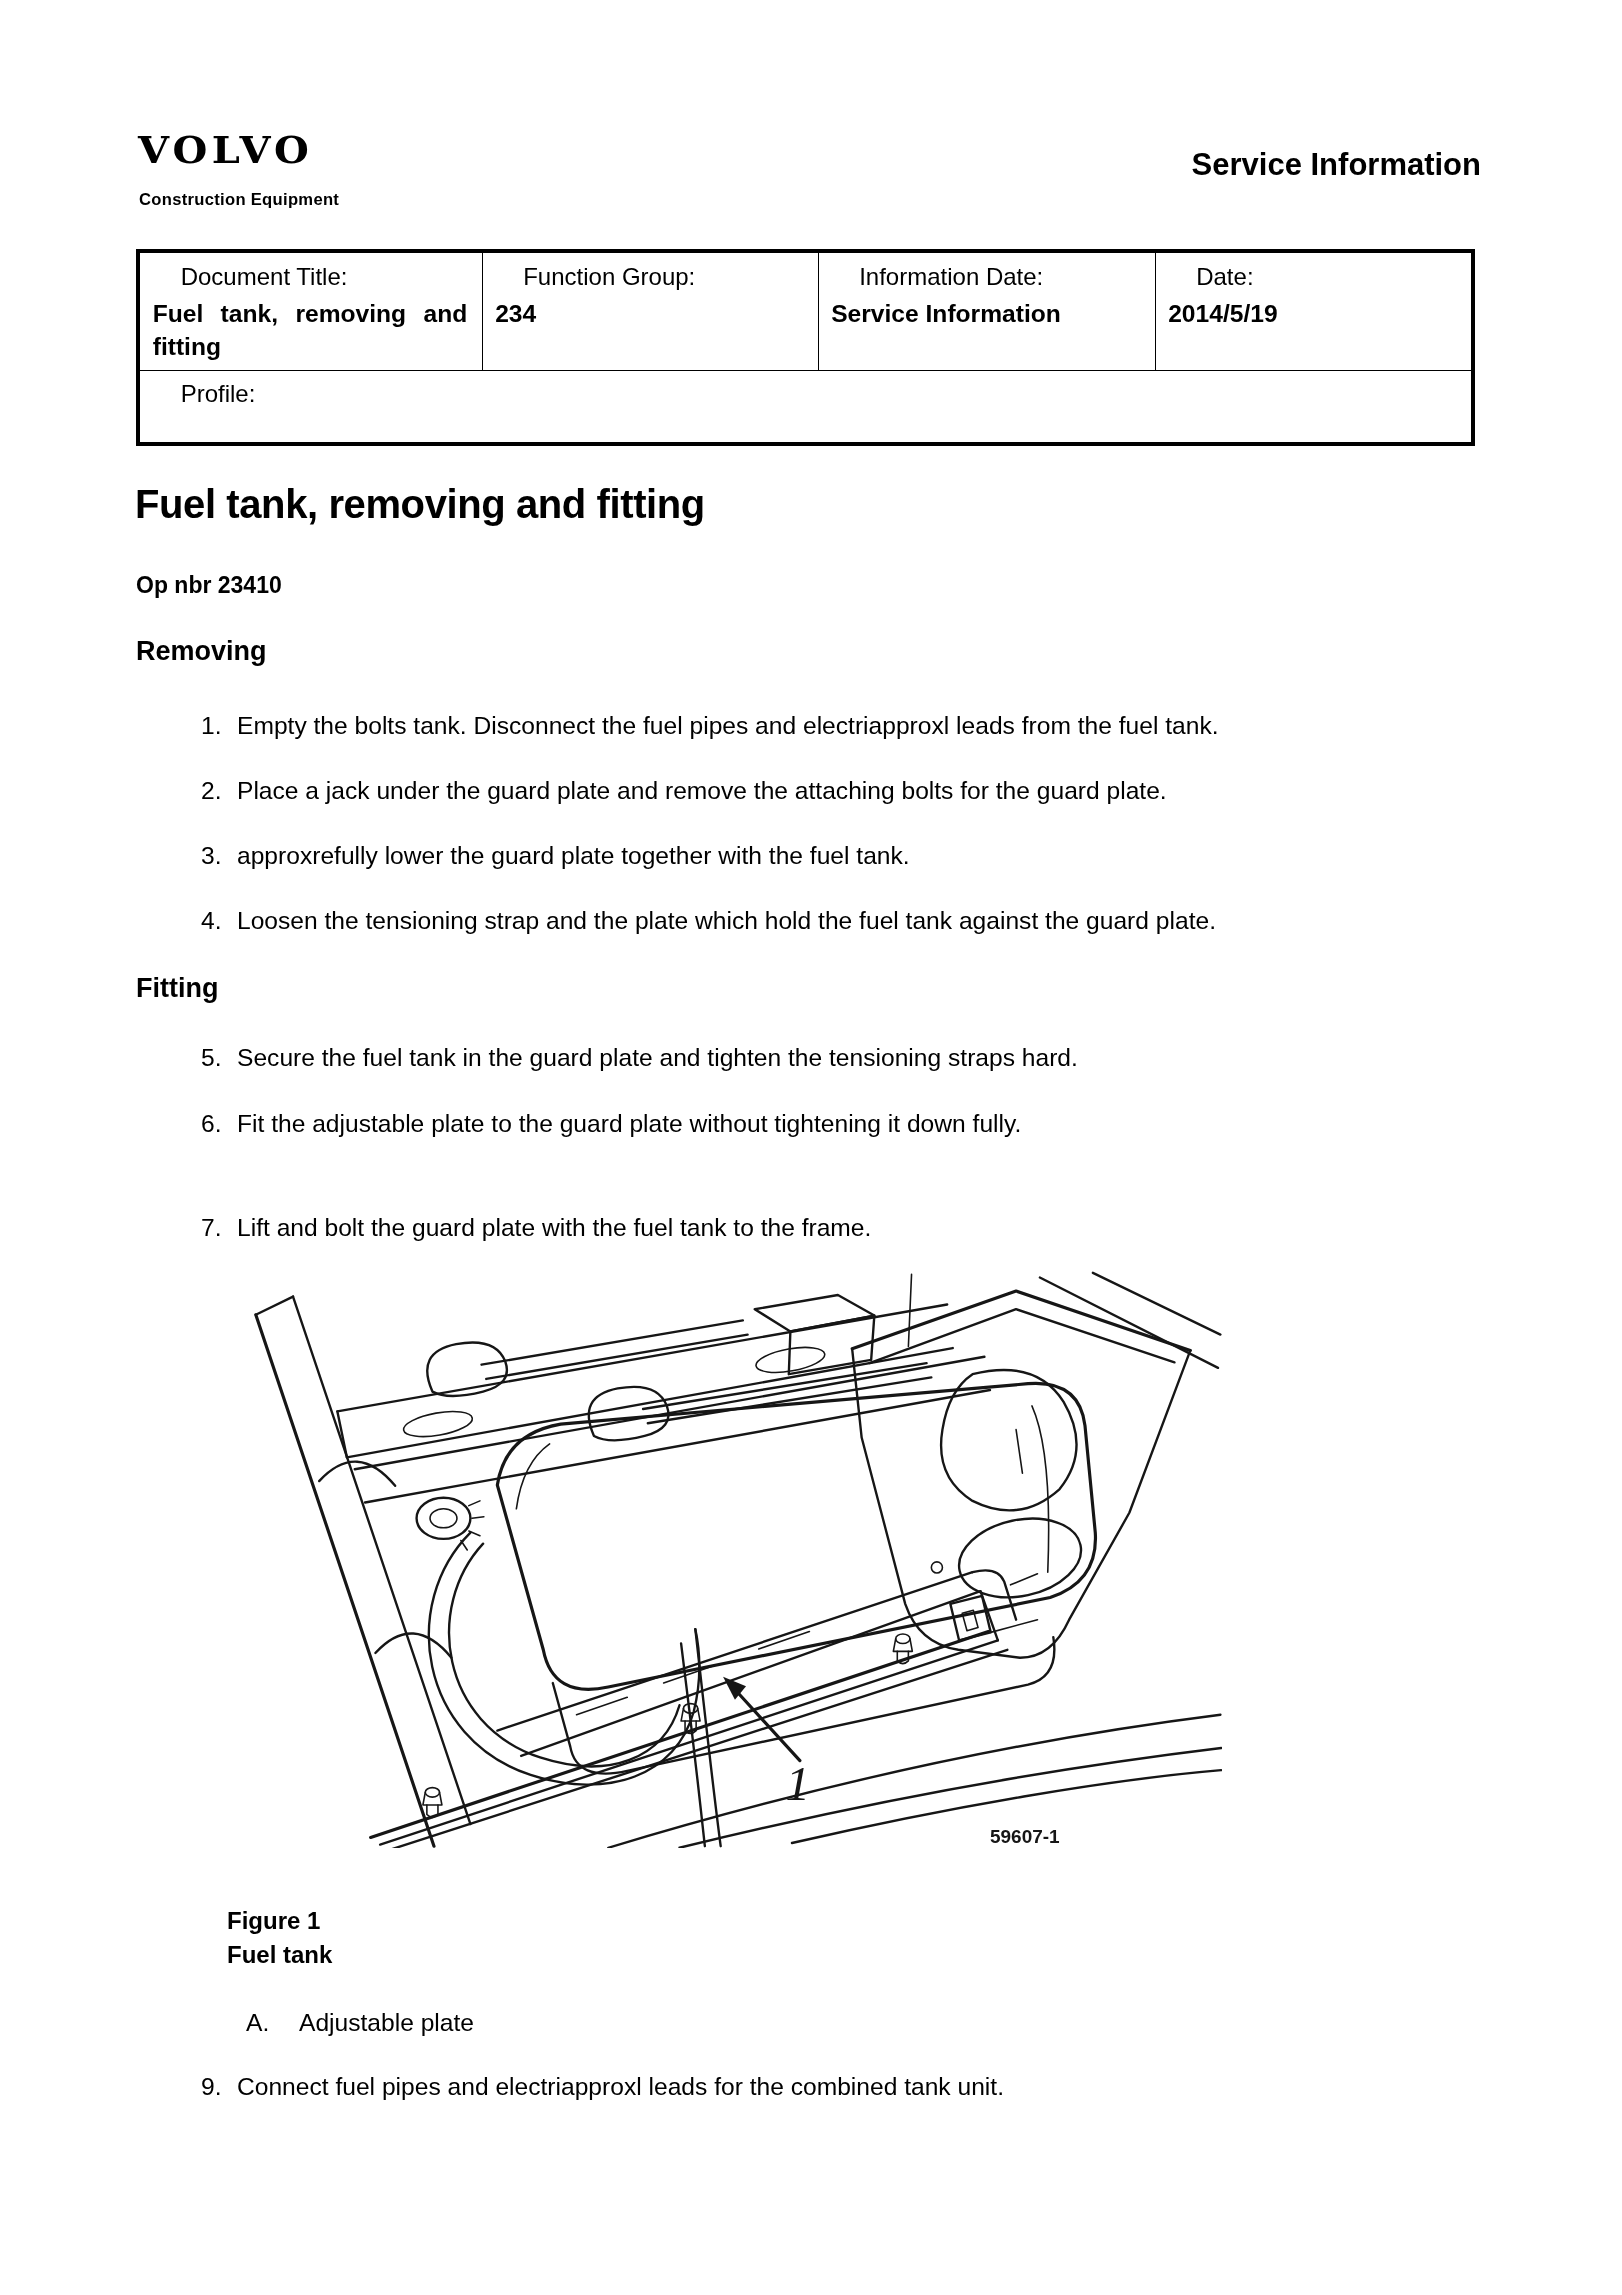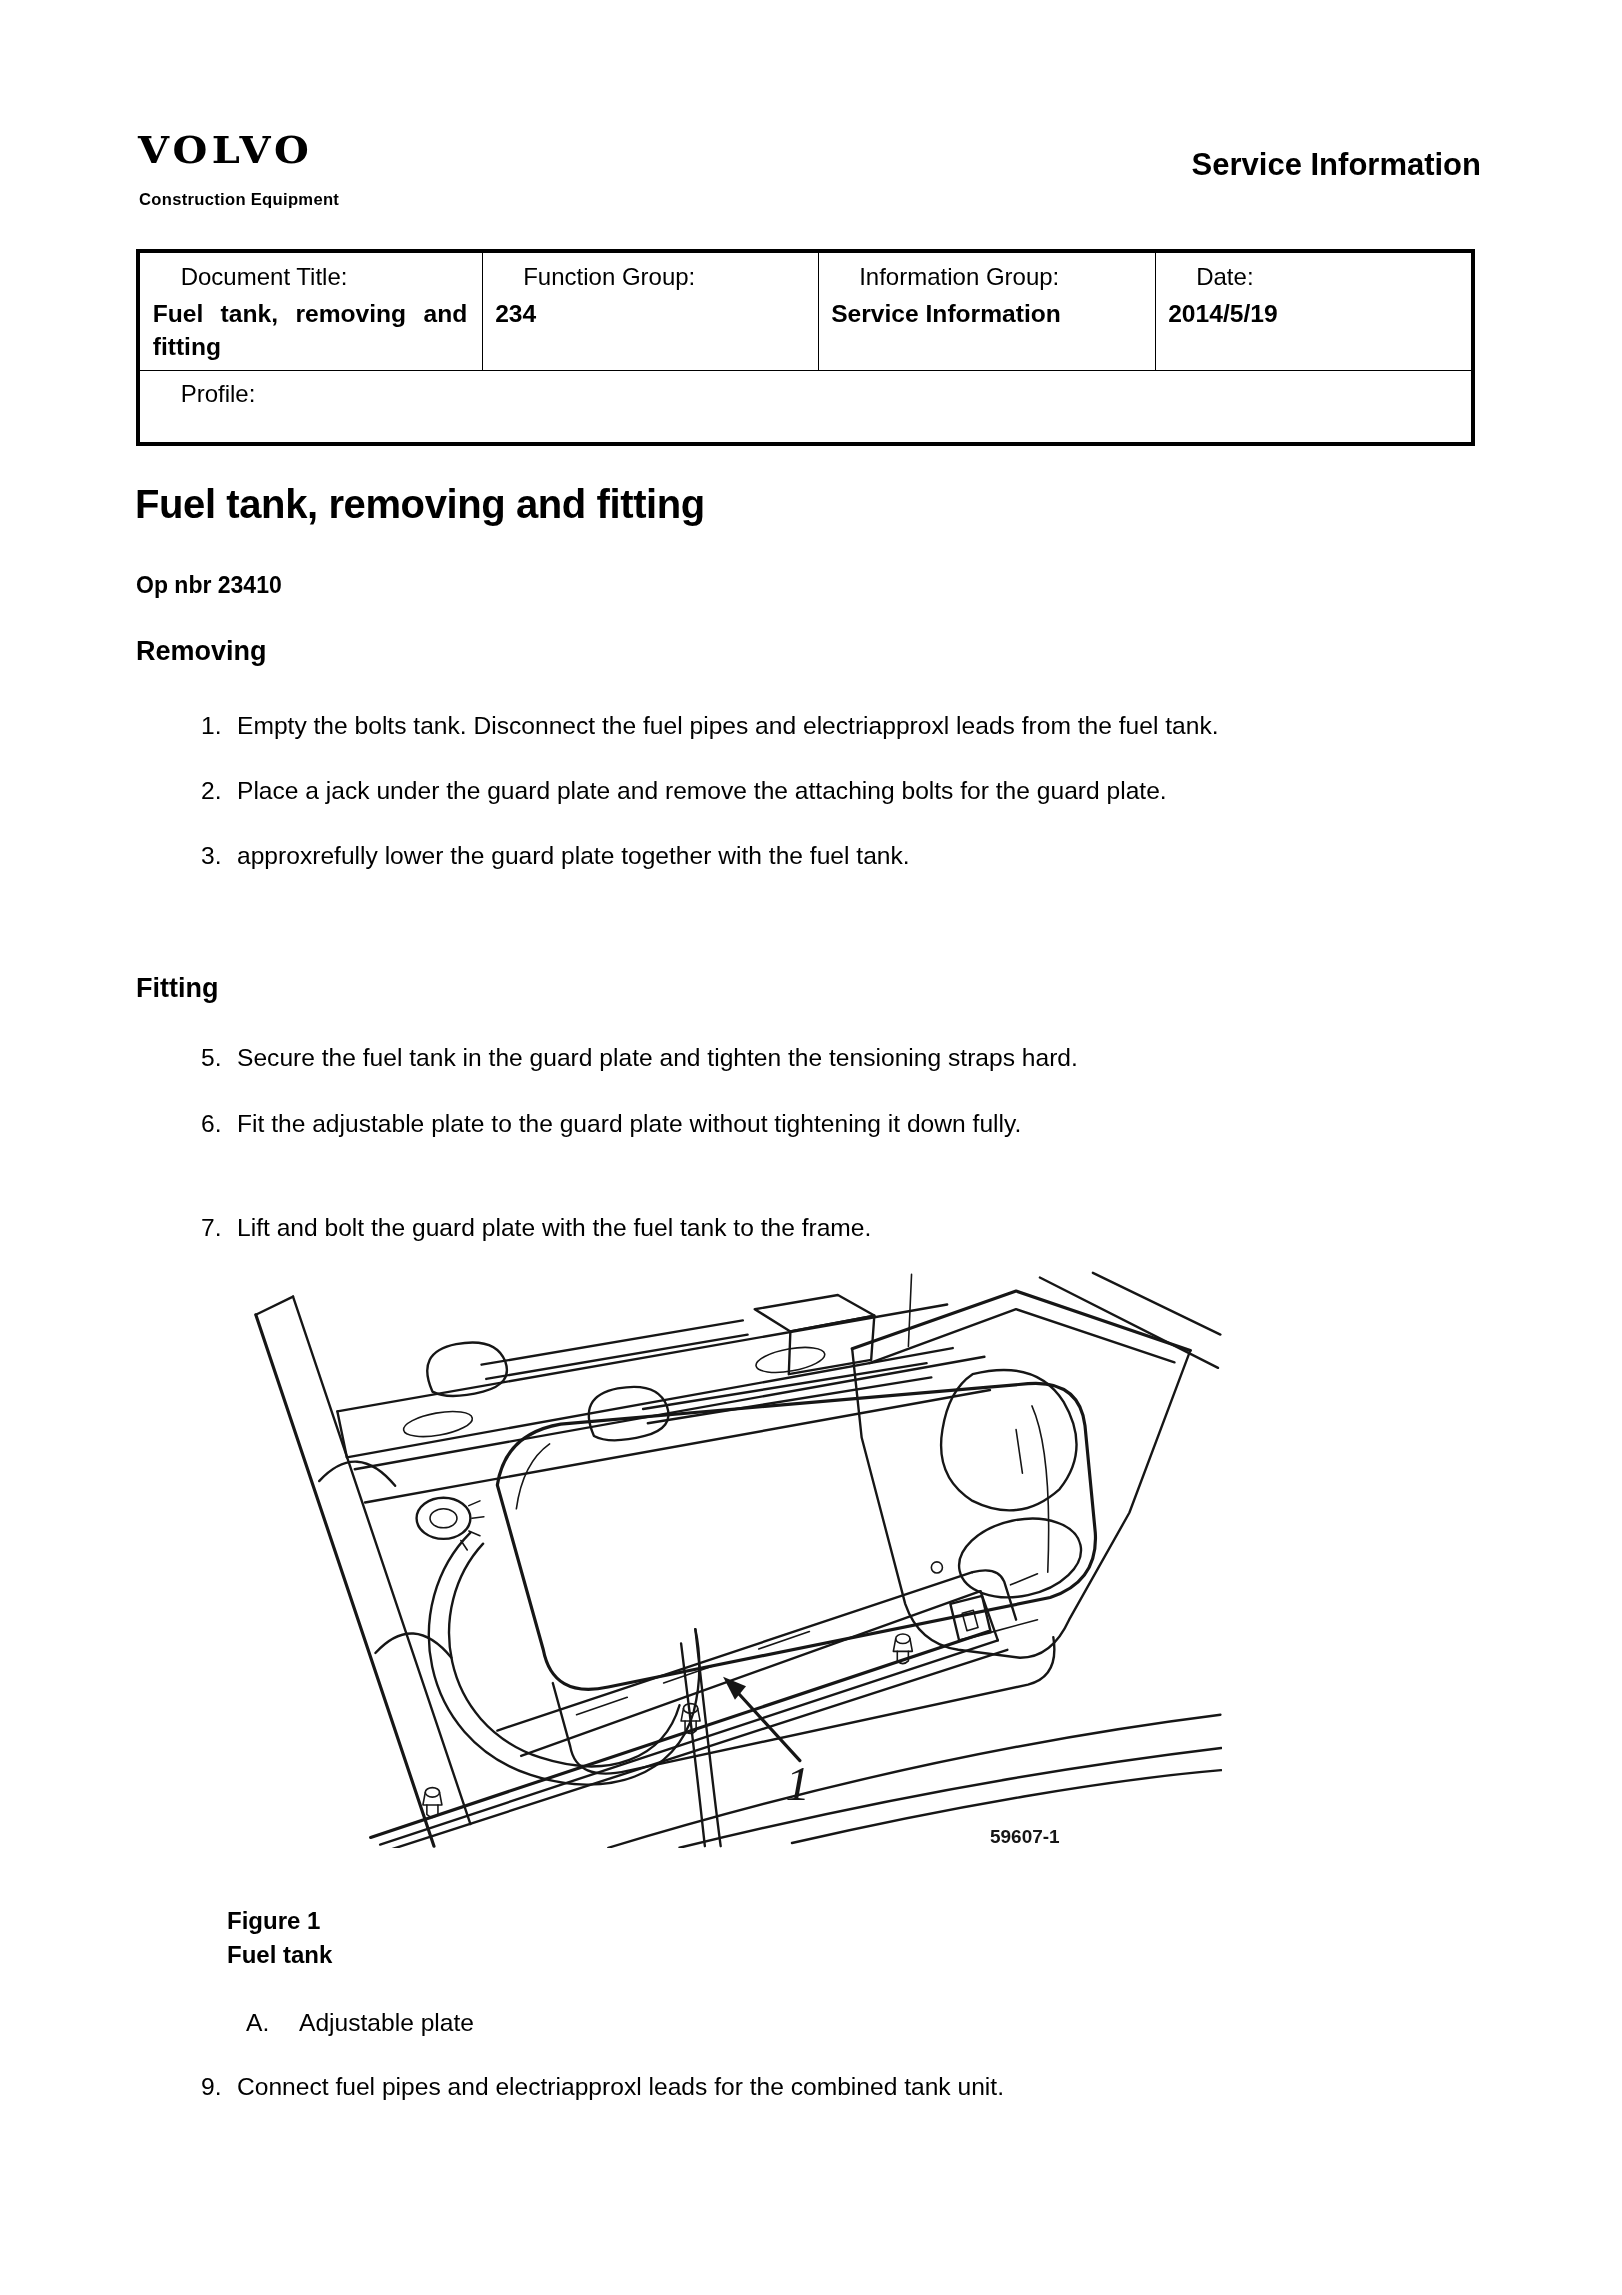--- a/index.html
+++ b/index.html
@@ -56,21 +56,21 @@
         <tr>
       <td style="height:117px">
         <div class="lbl">Document Title:</div>
         <div class="val justify">Fuel tank, removing and fitting</div>
       </td>
       <td>
         <div class="lbl">Function Group:</div>
         <div class="val">234</div>
       </td>
       <td>
-        <div class="lbl">Information Group:</div>
+        <div class="lbl">Information Date:</div>
         <div class="val">Service Information</div>
       </td>
       <td>
         <div class="lbl">Date:</div>
         <div class="val">2014/5/19</div>
       </td>
     </tr>
     <tr>
       <td colspan="4" style="height:74px">
         <div class="lbl">Profile:</div>
@@ -85,20 +85,23 @@
   <div class="abs sechead" style="top:636px">Removing</div>
 
   <div class="step" style="top:710px">
     <span class="num">1.</span><span>Empty the bolts tank. Disconnect the fuel pipes and electriapproxl leads from the fuel tank.</span>
   </div>
   <div class="step" style="top:775px">
     <span class="num">2.</span><span>Place a jack under the guard plate and remove the attaching bolts for the guard plate.</span>
   </div>
   <div class="step" style="top:840px">
     <span class="num">3.</span><span>approxrefully lower the guard plate together with the fuel tank.</span>
+  </div>
+  <div class="step" style="top:905px">
+    <span class="num">4.</span><span>Loosen the tensioning strap and the plate which hold the fuel tank against the guard plate.</span>
   </div>
 
   <div class="abs sechead" style="top:973px">Fitting</div>
 
   <div class="step" style="top:1042px">
     <span class="num">5.</span><span>Secure the fuel tank in the guard plate and tighten the tensioning straps hard.</span>
   </div>
   <div class="step" style="top:1108px">
     <span class="num">6.</span><span>Fit the adjustable plate to the guard plate without tightening it down fully.</span>
   </div>

